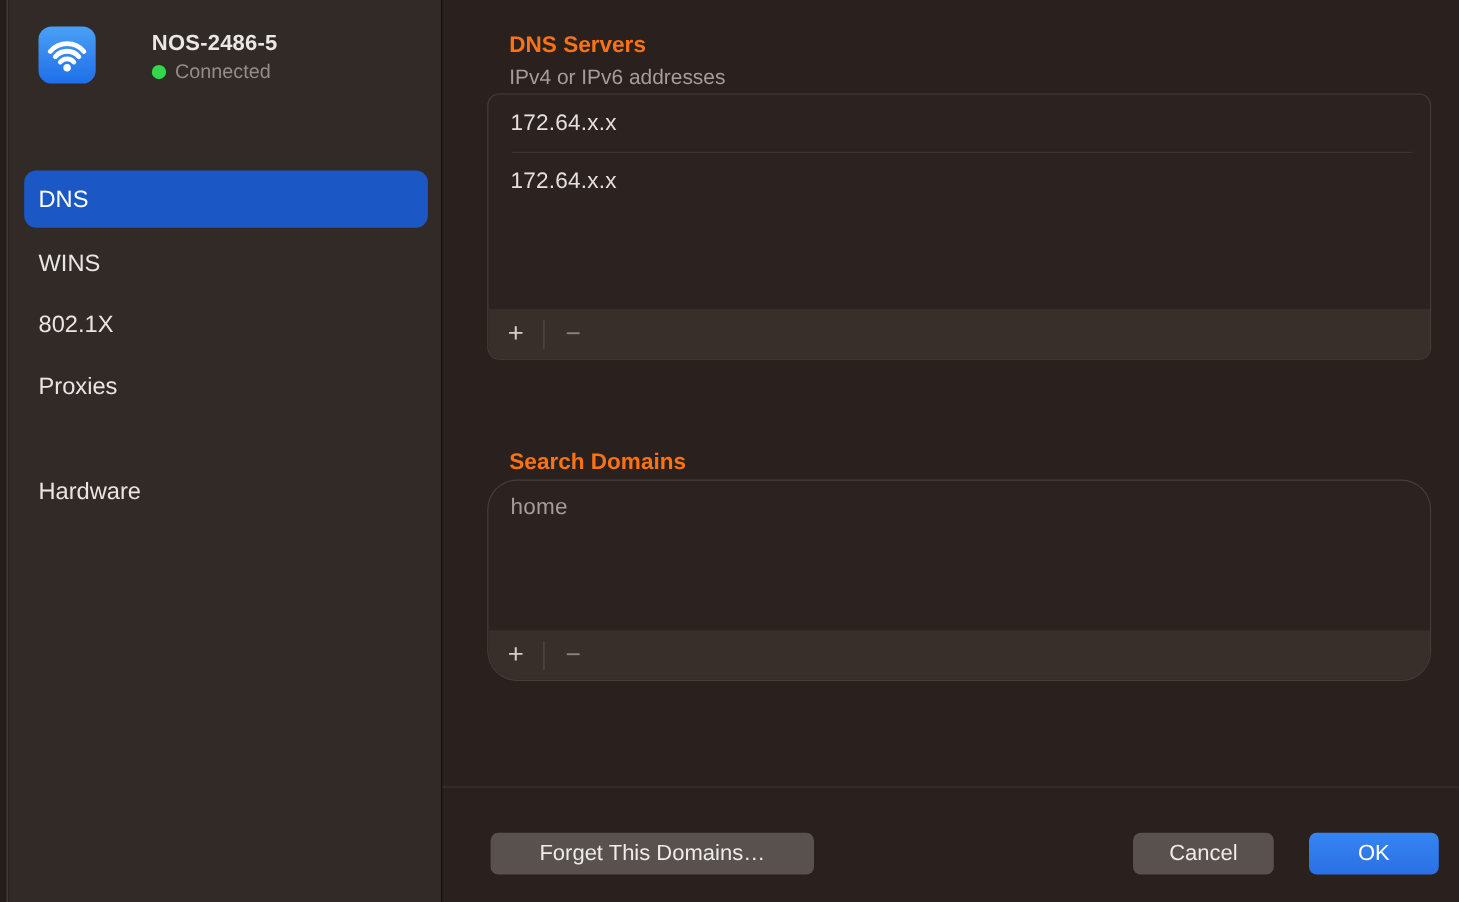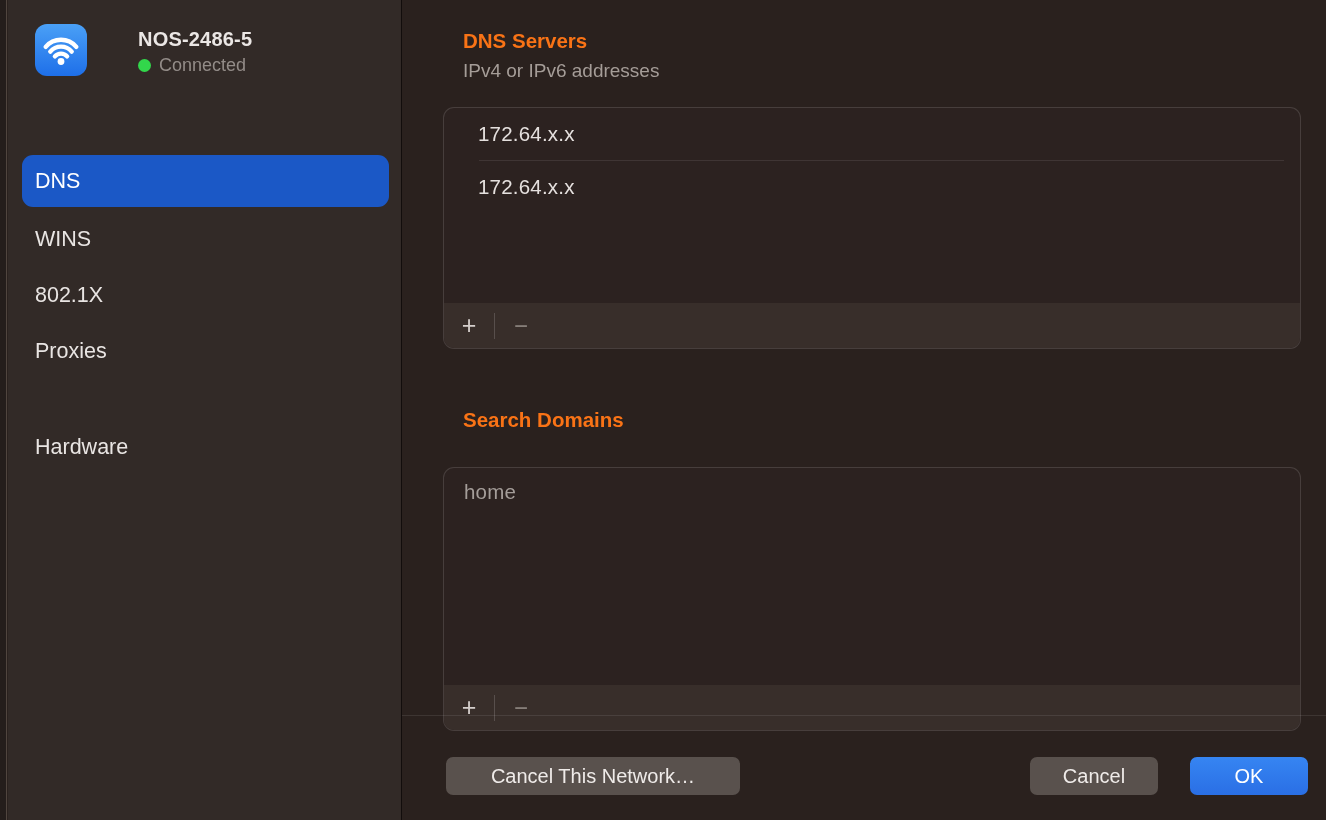--- a/index.html
+++ b/index.html
@@ -56,22 +56,22 @@
   #dns-subtitle {
     position:absolute; left:463px; top:60px; font-size:19px; color:#a59d98;
   }
   #sd-title { top:408px; }
 
   .list-box {
     position:absolute; left:443px; width:858px;
     background:#2c2220; border:1px solid rgba(255,255,255,0.13);
     border-radius:11px; overflow:hidden;
   }
-  #dns-box { top:107px; height:242px;padding-left:14px; }
-  #sd-box  { top:467px; height:264px; }
+  #dns-box { top:85px; height:242px; }
+  #sd-box  { top:436px; height:183px;border-radius:27px; }
 
   .list-row {
     height:52px; display:flex; align-items:center; padding-left:20px;
     font-size:20.5px; color:#e5e0de; letter-spacing:.2px;
   }
   #sd-box .list-row { color:#a49d99; height:48px; }
   .row-divider { height:1px; background:rgba(255,255,255,0.09); margin:0 16px 0 21px; }
 
   .list-footer {
     position:absolute; left:0; right:0; bottom:0; height:45px;
@@ -164,18 +164,18 @@
         <button class="pm-btn plus">+</button>
         <div class="v-sep"></div>
         <button class="pm-btn minus">−</button>
       </div>
     </div>
   </main>
 
   <div class="footer-divider"></div>
 
   <footer>
-    <button class="btn gray" id="forget-btn">Cancel This Network…</button>
+    <button class="btn gray" id="forget-btn">Forget This Domains…</button>
     <button class="btn gray" id="cancel-btn">Cancel</button>
     <button class="btn" id="ok-btn">OK</button>
   </footer>
 
 </div>
 
 </body></html>

